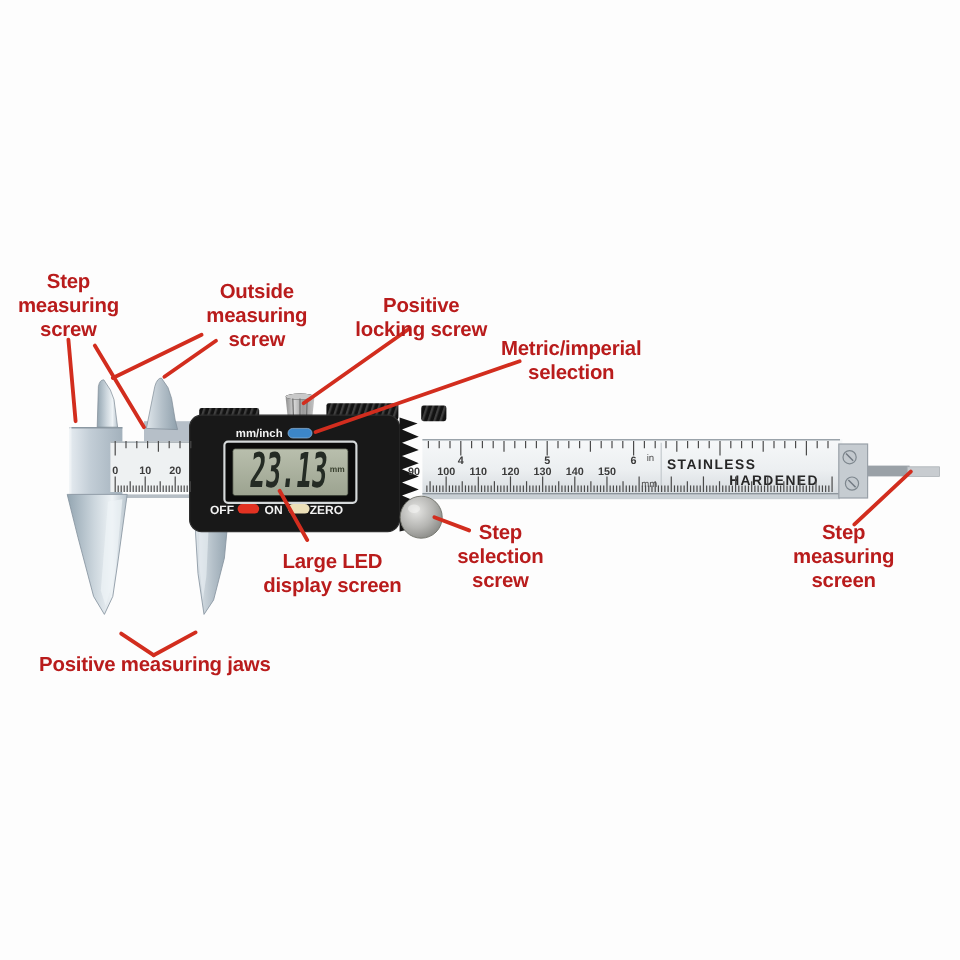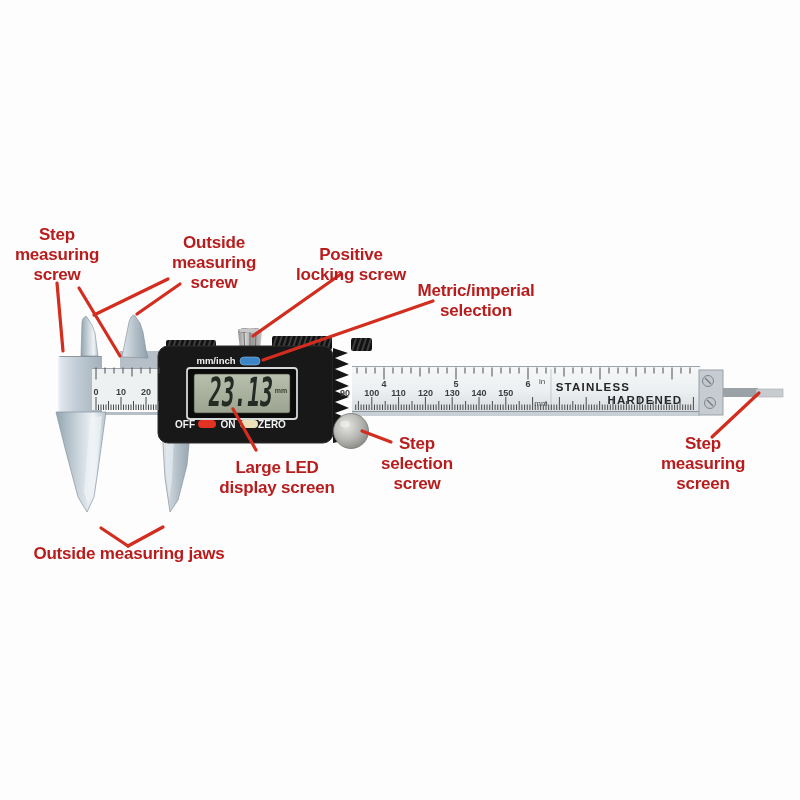--- a/index.html
+++ b/index.html
@@ -391,16 +391,16 @@
   <span>Step</span>
   <span>selection</span>
   <span>screw</span>
 </div>
 <div class="label" style="left:703px;top:434px">
   <span>Step</span>
   <span>measuring</span>
   <span>screen</span>
 </div>
 <div class="label" style="left:129px;top:544px">
-  <span>Outside measuring jaws</span>
+  <span>Positive measuring jaws</span>
 </div>
 
 </div>
 
 </body></html>

